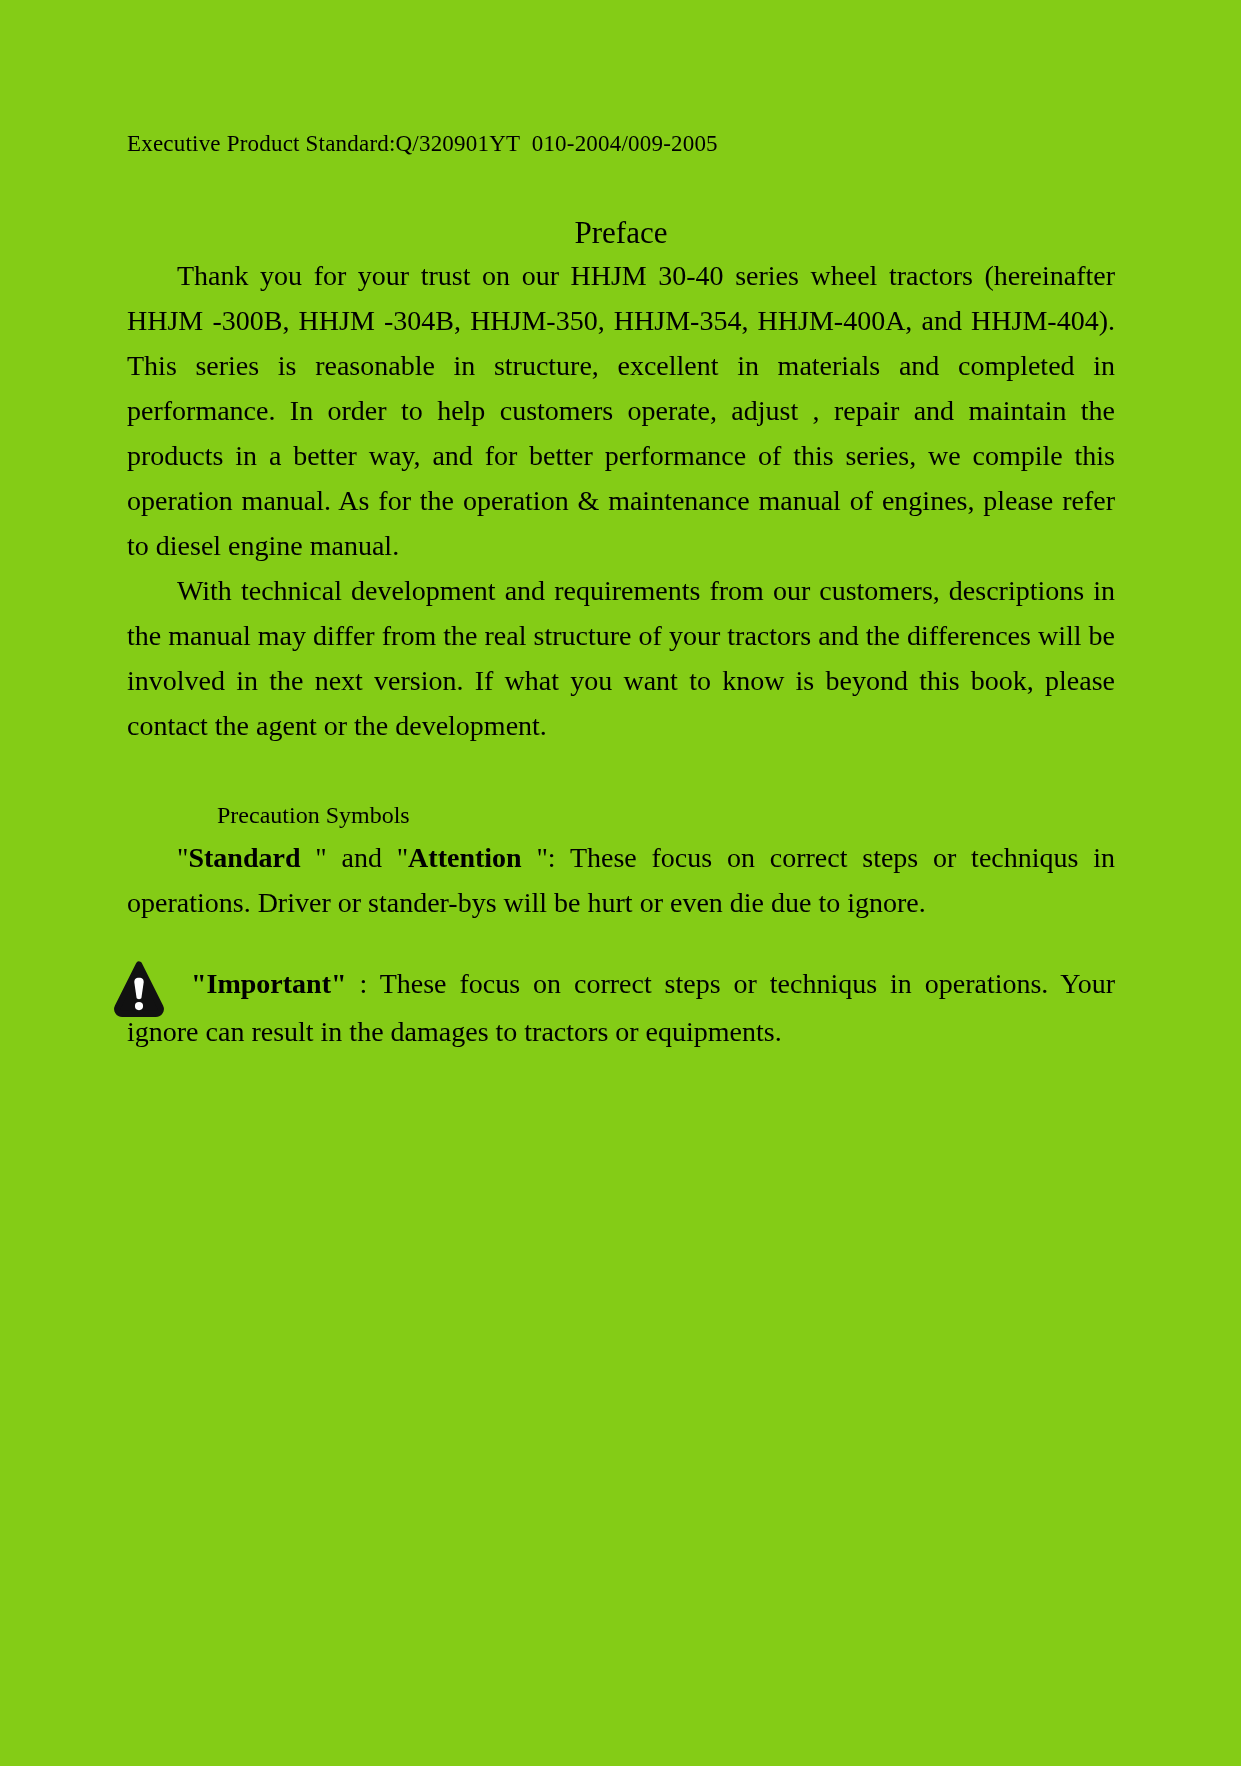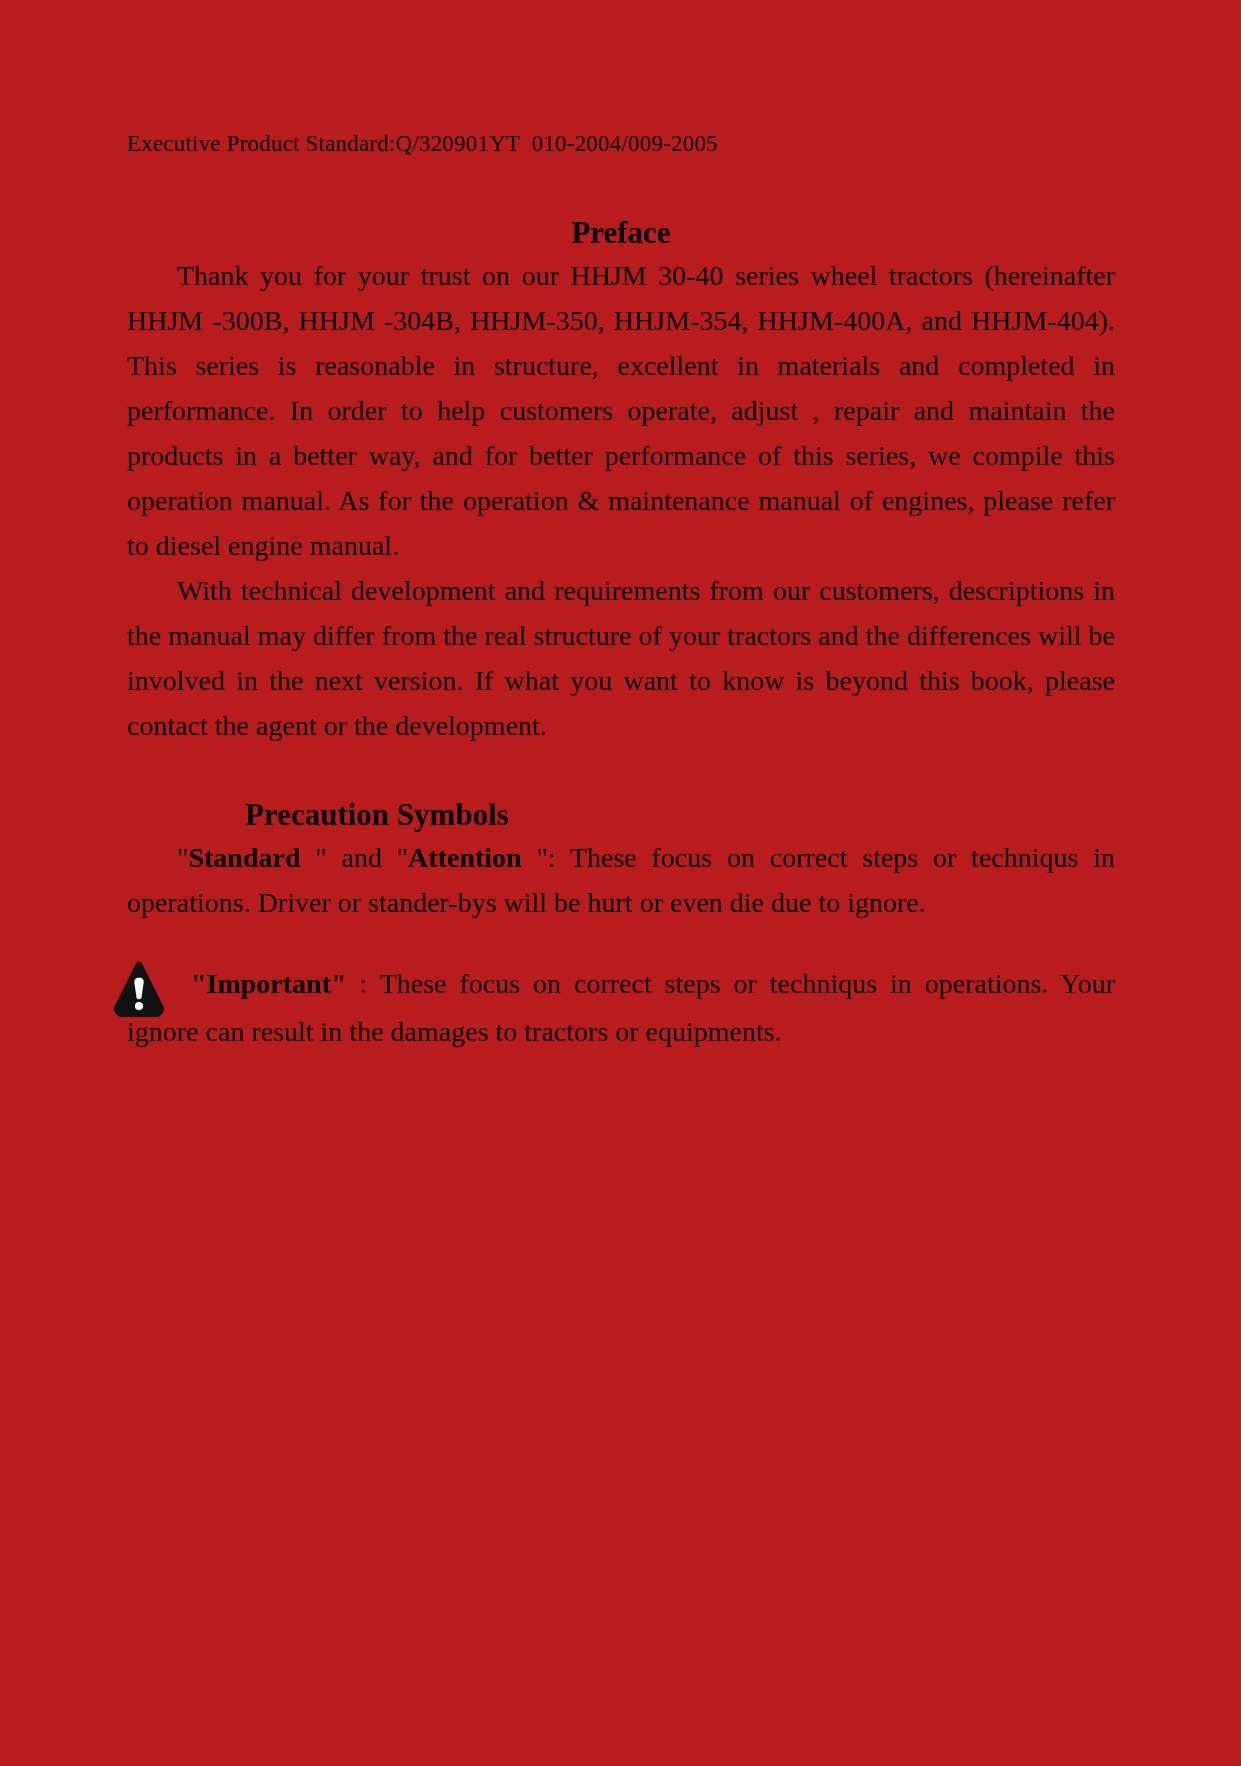--- a/index.html
+++ b/index.html
@@ -11,50 +11,50 @@
     width: 1241px;
     height: 1766px;
     position: relative;
     overflow: hidden;
     font-family: "Liberation Serif", "DejaVu Serif", serif;
     color: #000000;
   }
   .page {
     width: 1241px;
     height: 1766px;
-    background: #b91c1c;
+    background: #84cc16;
     box-sizing: border-box;
     padding: 130px 126px 0 127px;
   }
   .header-line {
     font-size: 23px;
     line-height: 28px;
     letter-spacing: 0.2px;
     white-space: pre-wrap;
   }
   .doc-title {
     margin: 55px 0 0 0;
     text-align: center;
     font-size: 31px;
-    font-weight: bold;
+    font-weight: normal;
     line-height: 40px;
   }
   p.body {
     font-size: 28px;
     line-height: 45px;
     text-align: justify;
     margin: 0;
   }
   p.indent { text-indent: 50px; }
   .mt-para1 { margin-top: 85px; }
   .mt-blank { margin-top: 40px; }
   .section-heading {
-    margin: 47px 0 0 118px;
-    font-size: 31px;
-    font-weight: bold;
+    margin: 47px 0 0 90px;
+    font-size: 24px;
+    font-weight: normal;
     line-height: 40px;
   }
   .mt-sec-para { margin-top: 50px; }
   .mt-warning { margin-top: 50px; }
   p.important {
     margin-top: 35px;
     position: relative;
     text-indent: 64px;
     line-height: 48px;
   }

